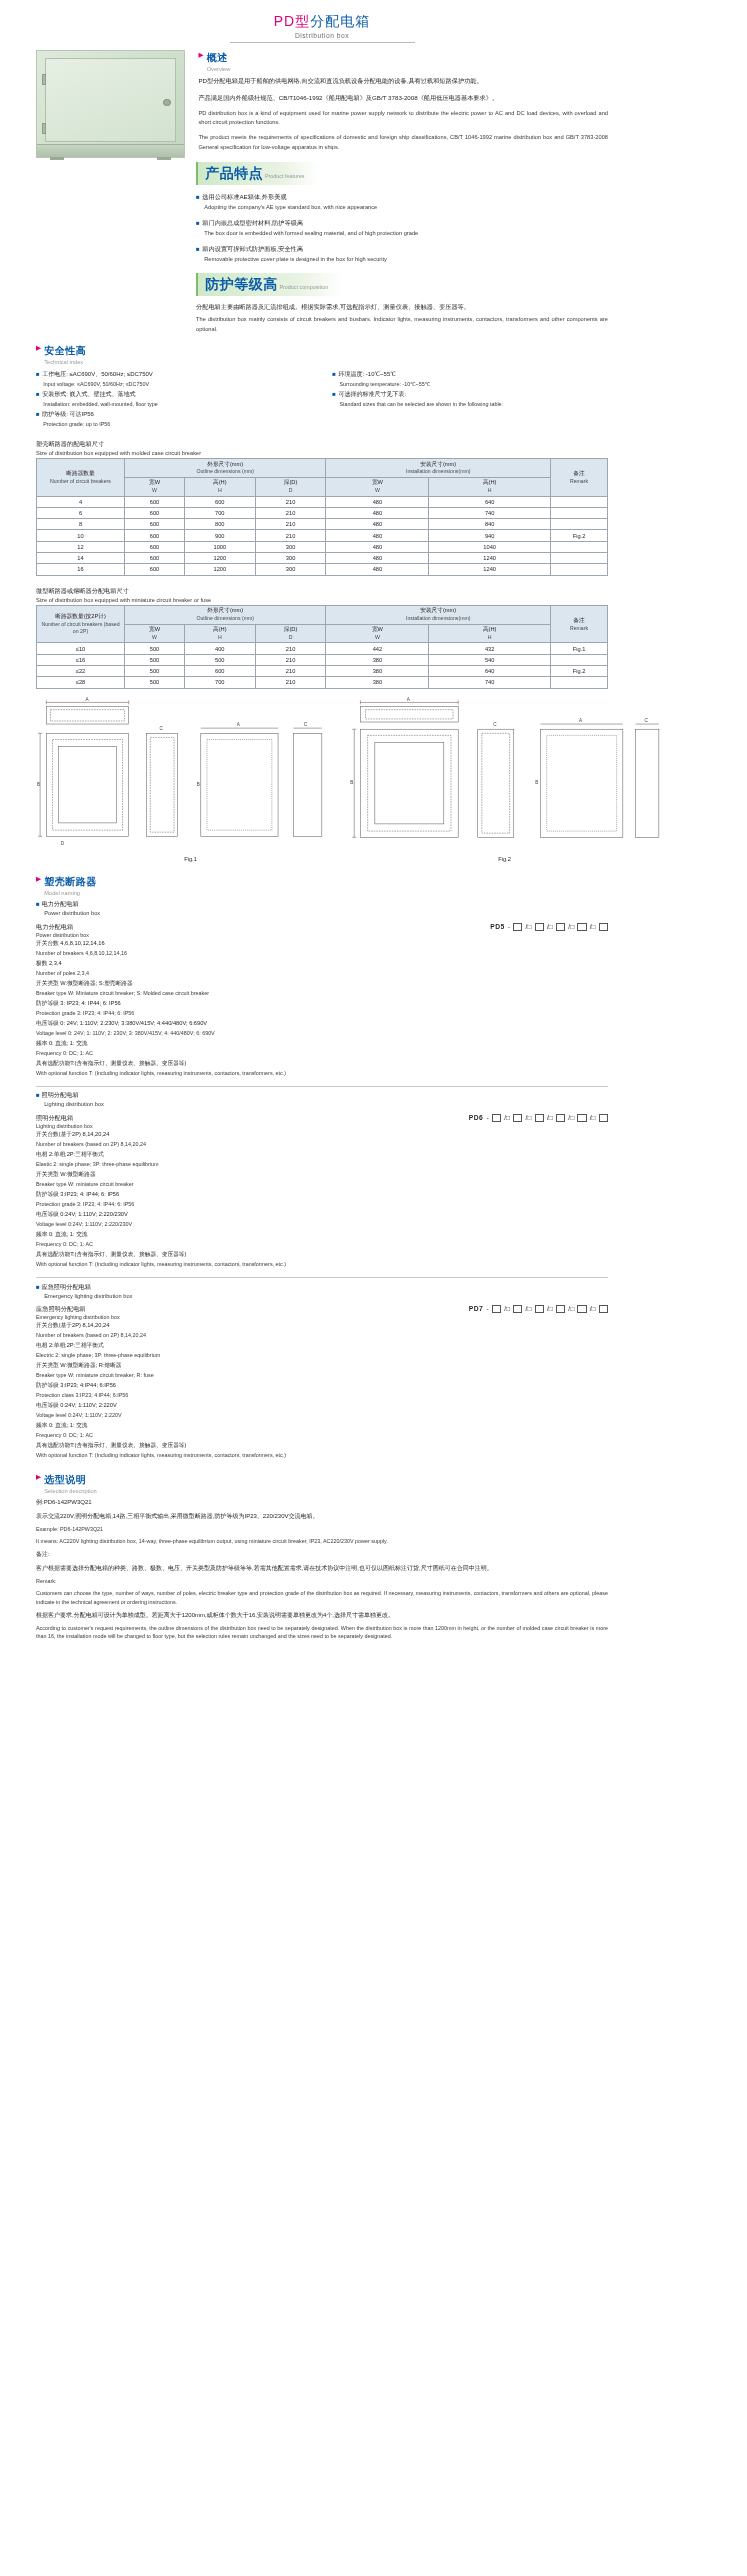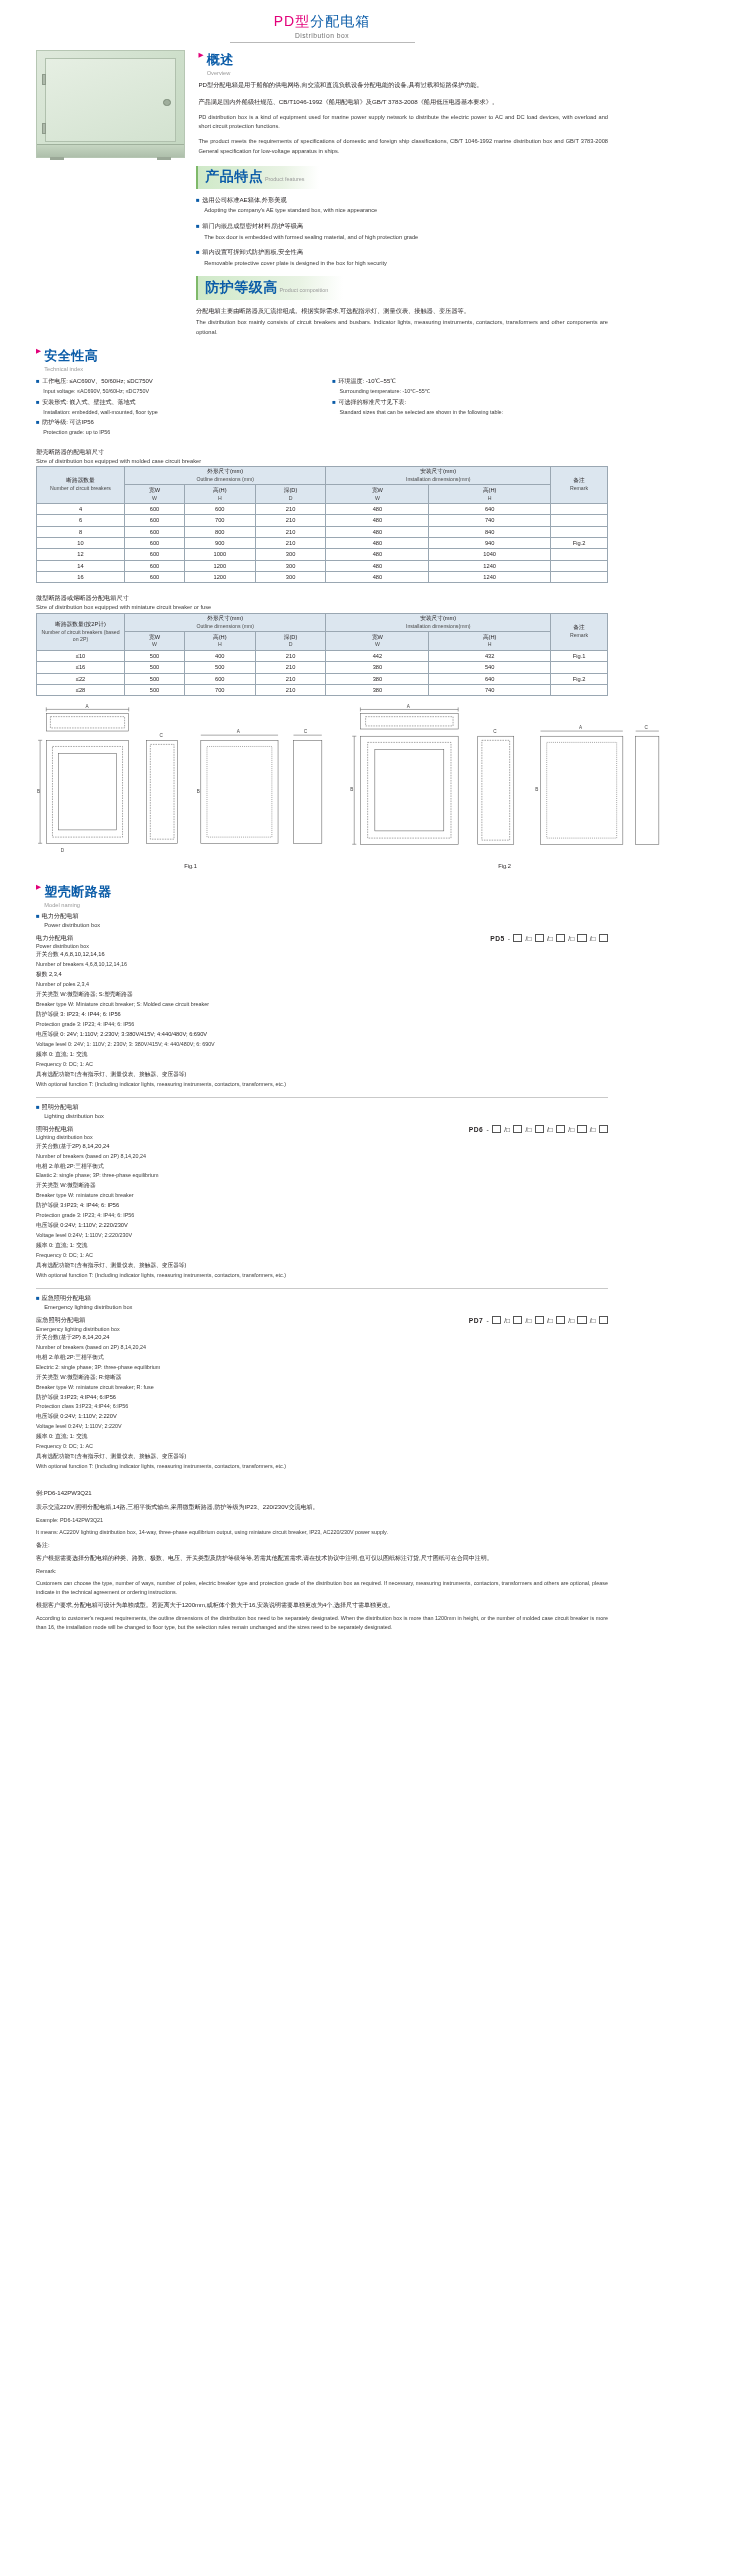--- a/index.html
+++ b/index.html
@@ -17,21 +17,21 @@
   .doc-title-wrap { text-align:center; padding:13.4px 0 4.1px 0; }
   .doc-title { display:inline-block; }
   .doc-title .cn { font-size:14px; color:#0b5ca8; letter-spacing:1px; }
   .doc-title .cn .pd { color:#e2007a; }
   .doc-title .en { font-size:6.7px; color:#6f6f6f; margin-top:1px; letter-spacing:0.5px; }
   .title-rule { width:185px; height:0.5px; background:#b9b9b9; margin:3.1px auto 0 auto; }
 
   
   .sec-head { display:flex; align-items:flex-start; gap:3.1px; margin:0 0 3.1px 0; }
   .sec-arrow { color:#e2007a; font-size:6.7px; line-height:7.7px; }
-  .sec-text .cn { color:#0b5ca8; font-size:13px; font-weight:bold; letter-spacing:0.5px; }
+  .sec-text .cn { color:#0b5ca8; font-size:10px; font-weight:bold; letter-spacing:0.5px; }
   .sec-text .en { color:#9a9a9a; font-size:5.7px; margin-top:0.5px; }
 
   
   .banner {
     display:inline-block;
     padding:2.6px 14.4px 2.6px 7.2px;
     background:linear-gradient(90deg,#cfe9c8 0%, #e9f3e4 70%, #ffffff 100%);
     border-left:2.1px solid #7fb96a;
     margin-bottom:5.2px;
   }
@@ -595,20 +595,27 @@
               <div class="row">
                 <div class="txt"><span>具有选配功能T:(含有指示灯、测量仪表、接触器、变压器等)</span><br><span class="en">With optional function T: (Including indicator lights, measuring instruments, contactors, transformers, etc.)</span></div>
               </div>
             </div>
           </div>
         </div>
       </div>
   </div>
 
   <div class="sec selection" style="padding-top:10.3px;">
+    <div class="sec-head">
+      <span class="sec-arrow">▶</span>
+      <span class="sec-text">
+        <span class="cn">选型说明</span><br>
+        <span class="en">Selection description</span>
+      </span>
+    </div>
     <p>例:PD6-142PW3Q21</p>
     <p>表示交流220V,照明分配电箱,14路,三相平衡式输出,采用微型断路器,防护等级为IP23、220/230V交流电箱。</p>
     <p class="en">Example: PD6-142PW3Q21</p>
     <p class="en">It means: AC220V lighting distribution box, 14-way, three-phase equilibrium output, using miniature circuit breaker, IP23, AC220/230V power supply.</p>
     <p>备注:</p>
     <p>客户根据需要选择分配电箱的种类、路数、极数、电压、开关类型及防护等级等等,若需其他配置需求,请在技术协议中注明,也可仅以图纸标注订货,尺寸图纸可在合同中注明。</p>
     <p class="en">Remark:</p>
     <p class="en">Customers can choose the type, number of ways, number of poles, electric breaker type and protection grade of the distribution box as required. If necessary, measuring instruments, contactors, transformers and others are optional, please indicate in the technical agreement or ordering instructions.</p>
     <p>根据客户要求,分配电箱可设计为单独成型。若距离大于1200mm,或柜体个数大于16,安装说明需要单独更改为4个,选择尺寸需单独更改。</p>
     <p class="en">According to customer's request requirements, the outline dimensions of the distribution box need to be separately designated. When the distribution box is more than 1200mm in height, or the number of molded case circuit breaker is more than 16, the installation mode will be changed to floor type, but the selection rules remain unchanged and the sizes need to be separately designated.</p>

